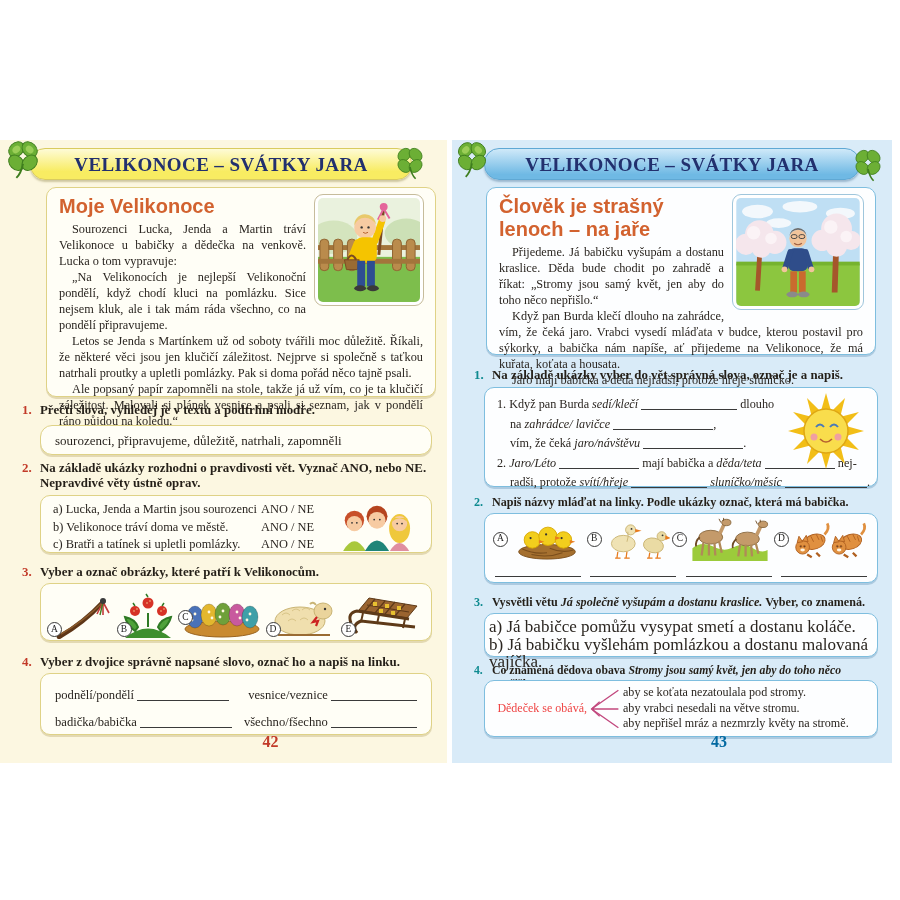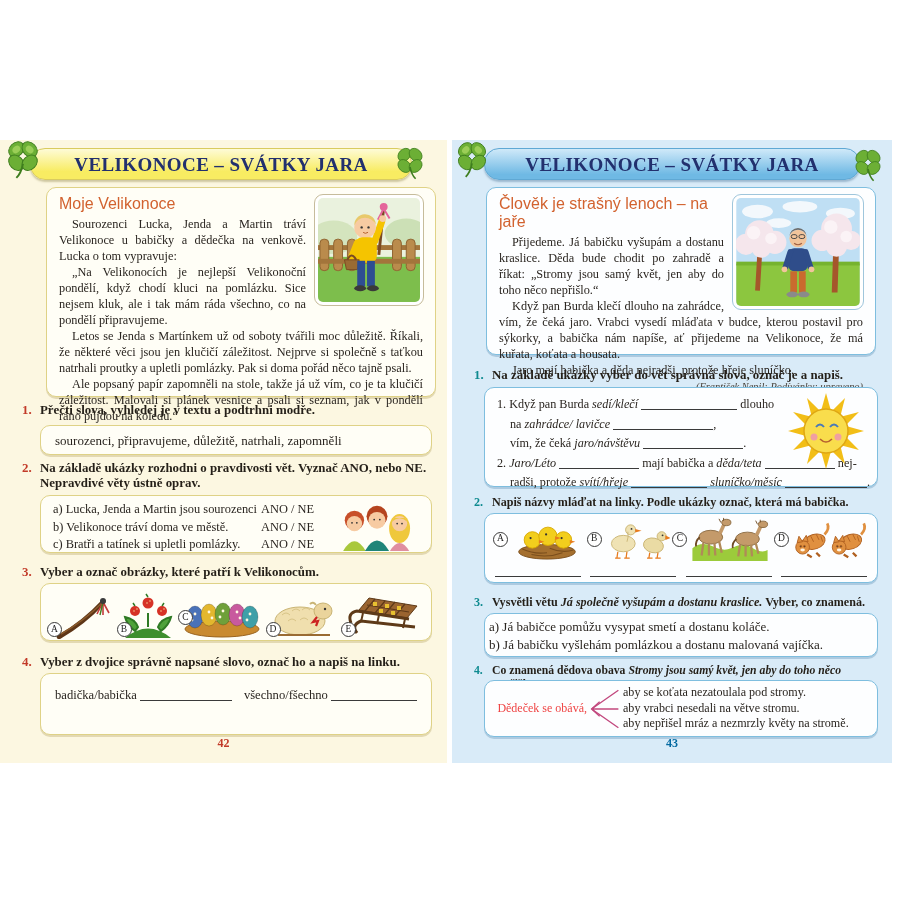--- a/index.html
+++ b/index.html
@@ -25,31 +25,31 @@
   .page.left .ex{width:412px;}
   .page.right .ex{width:412px;}
   .ex .n{flex:0 0 18px;}
   .page.left .ex .n{color:#C23A28;}
   .page.right .ex .n{color:#0E8A90;}
   .ex.small{font-size:12.1px;}
   .ex.tiny{font-size:11.7px;}
   .bi{font-style:italic;}
 
   .storybox{padding:5px 12px 3px 12px;}
-  .story-title{font-family:"Liberation Sans",sans-serif;font-weight:normal;font-size:16px;color:#D2622F;margin:2px 0 4px 0;}
+  .story-title{font-family:"Liberation Sans",sans-serif;font-weight:bold;font-size:20px;color:#D2622F;margin:2px 0 4px 0;}
   .story-text{font-size:12.3px;line-height:1.3;text-align:justify;color:#2A2520;}
   .story-text p{margin:0;text-indent:13px;}
   .attr{font-style:italic;font-size:10.4px;text-align:right;color:#4A443C;margin-top:2px;}
   .frame{float:right;border:3px solid #fff;outline:1px solid #C6BC9B;border-radius:8px;margin:2px 0 4px 9px;overflow:hidden;line-height:0;}
   .page.right .frame{outline-color:#9FC6DC;}
 
   .blank{display:inline-block;border-bottom:1px solid #3A3A3A;height:11px;vertical-align:-2px;}
   .badge{display:inline-flex;align-items:center;justify-content:center;width:13px;height:13px;
          border:1px solid #3A3A3A;border-radius:50%;background:#fff;font-size:9.5px;line-height:1;color:#222;flex:0 0 13px;}
-  .pagenum{position:absolute;bottom:12px;left:0;width:100%;text-align:center;font-weight:bold;font-size:12px;}
+  .pagenum{position:absolute;bottom:12px;left:0;width:100%;text-align:center;font-weight:bold;font-size:16px;padding-left:47px;}
   .page.left .pagenum{color:#C23A28;}
   .page.right .pagenum{color:#0369a1;}
 
   
   .wordline{line-height:29px;padding-left:14px;font-size:13px;color:#2A2520;}
   .tf-wrap{display:flex;padding:5px 8px 2px 12px;}
   .tf-rows{flex:1;}
   .tf-row{display:flex;font-size:12.4px;line-height:17.5px;color:#2A2520;align-items:flex-end;}
   .tf-row .lbl{flex:0 0 208px;}
   .pics{display:flex;align-items:center;justify-content:space-between;padding:4px 10px;height:100%;}
@@ -60,21 +60,21 @@
   .pair{white-space:nowrap;}
 
   
   .fill{position:relative;padding:7px 10px 4px 12px;font-size:12.2px;color:#2A2520;}
   .fill .l{height:19.5px;line-height:19.5px;white-space:nowrap;}
   .fill .ind{padding-left:13px;}
   .sun-wrap{position:absolute;right:5px;top:3px;line-height:0;}
   .animals{display:flex;align-items:center;justify-content:space-between;padding:3px 8px 0 8px;}
   .agrp{display:flex;align-items:center;gap:2px;}
   .alines{display:flex;justify-content:space-between;padding:4px 10px 0 10px;}
-  .choices{padding:4px 4px;font-size:13px;line-height:17.5px;color:#2A2520;}
+  .choices{padding:4px 4px;font-size:17px;line-height:17.5px;color:#2A2520;}
   .fear{display:flex;align-items:center;height:100%;padding:0 4px 0 10px;box-sizing:border-box;}
   .fear .lead{flex:0 0 92px;font-size:12px;color:#ef4444;text-align:right;}
   .fear .opts{font-size:12.1px;line-height:15.5px;color:#2A2520;}
 </style>
 </head>
 <body>
 
 <div class="page left">
   <div class="band yellow">
     <span>VELIKONOCE – SVÁTKY JARA</span>
@@ -145,21 +145,21 @@
       <p>Letos se Jenda s Martínkem už od soboty tvářili moc důležitě. Říkali, že některé věci jsou jen klučičí záležitost. Nejprve si společně s taťkou natrhali proutky a upletli pomlázky. Pak si doma pořád něco tajně psali.</p>
       <p>Ale popsaný papír zapomněli na stole, takže já už vím, co je ta klučičí záležitost. Malovali si plánek vesnice a psali si seznam, jak v pondělí ráno půjdou na koledu.“</p>
     </div>
     <div class="attr">(Andrea Popprová: Jaro je tu!)</div>
   </div>
 
   <div class="ex" style="top:263px;">
     <span class="n">1.</span>
     <span>Přečti slova, vyhledej je v textu a podtrhni modře.</span>
   </div>
-  <div class="cbox y" style="left:40px;top:285px;width:392px;height:30px;">
+  <div class="cbox y" style="left:40px;top:285px;width:392px;height:30px;border-radius:12px;">
     <div class="wordline">sourozenci, připravujeme, důležitě, natrhali, zapomněli</div>
   </div>
 
   <div class="ex" style="top:321px;">
     <span class="n">2.</span>
     <span><span>Na základě ukázky rozhodni o pravdivosti vět. Vyznač ANO, nebo NE.</span><br><span>Nepravdivé věty ústně oprav.</span></span>
   </div>
   <div class="cbox y" style="left:40px;top:355px;width:392px;height:58px;">
     <div class="tf-wrap">
       <div class="tf-rows">
@@ -290,20 +290,24 @@
       </div>
     </div>
   </div>
 
   <div class="ex" style="top:515px;">
     <span class="n">4.</span>
     <span>Vyber z dvojice správně napsané slovo, označ ho a napiš na linku.</span>
   </div>
   <div class="cbox y" style="left:40px;top:533px;width:392px;height:62px;">
     <div class="pairs">
+      <div class="pair-row">
+        <span class="pair"><span>podnělí/pondělí</span> <span class="blank" style="width:92px"></span></span>
+        <span class="pair"><span>vesnice/veznice</span> <span class="blank" style="width:86px"></span></span>
+      </div>
       <div class="pair-row">
         <span class="pair"><span>badička/babička</span> <span class="blank" style="width:92px"></span></span>
         <span class="pair"><span>všechno/fšechno</span> <span class="blank" style="width:86px"></span></span>
       </div>
     </div>
   </div>
 
   <div class="pagenum">42</div>
 </div>
 

